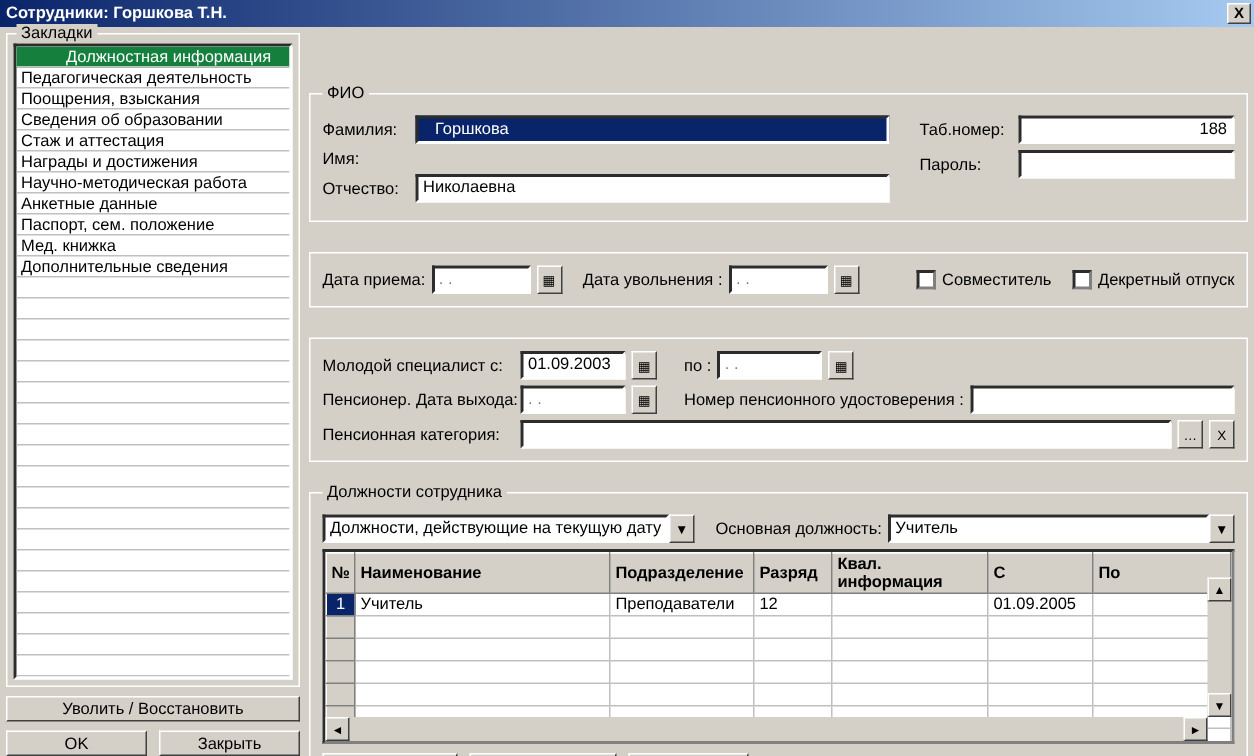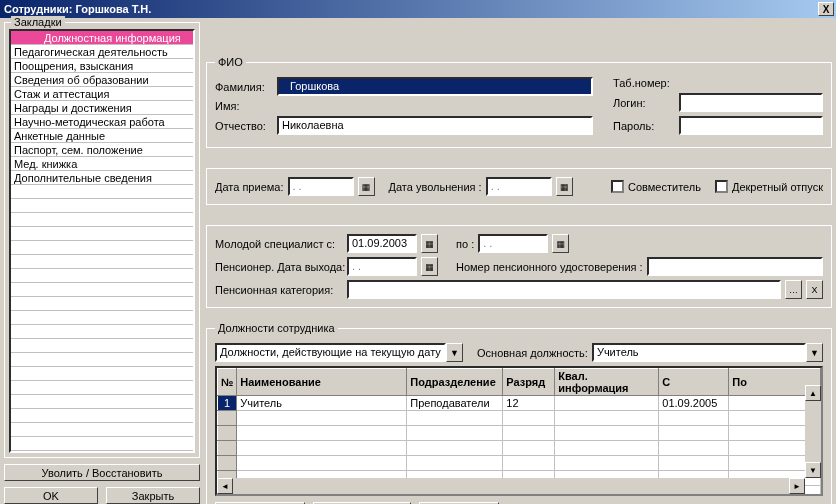--- a/index.html
+++ b/index.html
@@ -42,21 +42,21 @@
   .right-panel { flex:1; display:flex; flex-direction:column; gap:20px;margin-top:40px;}
   .listbox{
     background:#fff;border:2px inset #fff;
     border-top-color:#808080;border-left-color:#808080;
     flex:1;overflow:hidden;
   }
   .listitem{
     padding:1px 3px;border-bottom:1px solid #c0c0c0;height:14px;
     white-space:nowrap;overflow:hidden;text-overflow:clip;cursor:pointer;
   }
-  .listitem.selected{background:#ec4899;color:#fff;padding-left:33px;}
+  .listitem.selected{background:#15803d;color:#fff;padding-left:33px;}
   .btn{
     background:#d4d0c8;border:1px solid #404040;
     border-top-color:#fff;border-left-color:#fff;
     padding:2px 0;text-align:center;min-width:70px;height:17px;
     font-size:11px;cursor:pointer;display:inline-flex;align-items:center;justify-content:center;
   }
   .btn-row{display:flex;gap:8px;margin-top:6px;}
   .left-buttons{display:flex;flex-direction:column;gap:6px;margin-top:6px;}
   .row{display:flex;align-items:center;gap:4px;margin-bottom:4px;}
   .lbl{white-space:nowrap;}
@@ -167,24 +167,21 @@
               <span class="lbl" style="width:58px;">Имя:</span>
             </div>
           <div class="row">
               <span class="lbl" style="width:58px;">Отчество:</span>
               <div class="input" style="flex:1;">Николаевна</div>
             </div>
         </div>
         <div style="width:210px;">
           <div class="row">
               <span class="lbl" style="width:62px;">Таб.номер:</span>
-            </div>
-          <div class="row">
-              <span class="lbl" style="width:62px;">Логин:</span>
-              <div class="input" style="flex:1;"></div>
+              <div class="input" style="flex:1;text-align:right;">188</div>
             </div>
           <div class="row">
               <span class="lbl" style="width:62px;">Пароль:</span>
               <div class="input" style="flex:1;"></div>
             </div>
         </div>
       </div>
     </div>
 
     <div class="fieldset" style="padding:8px;">

